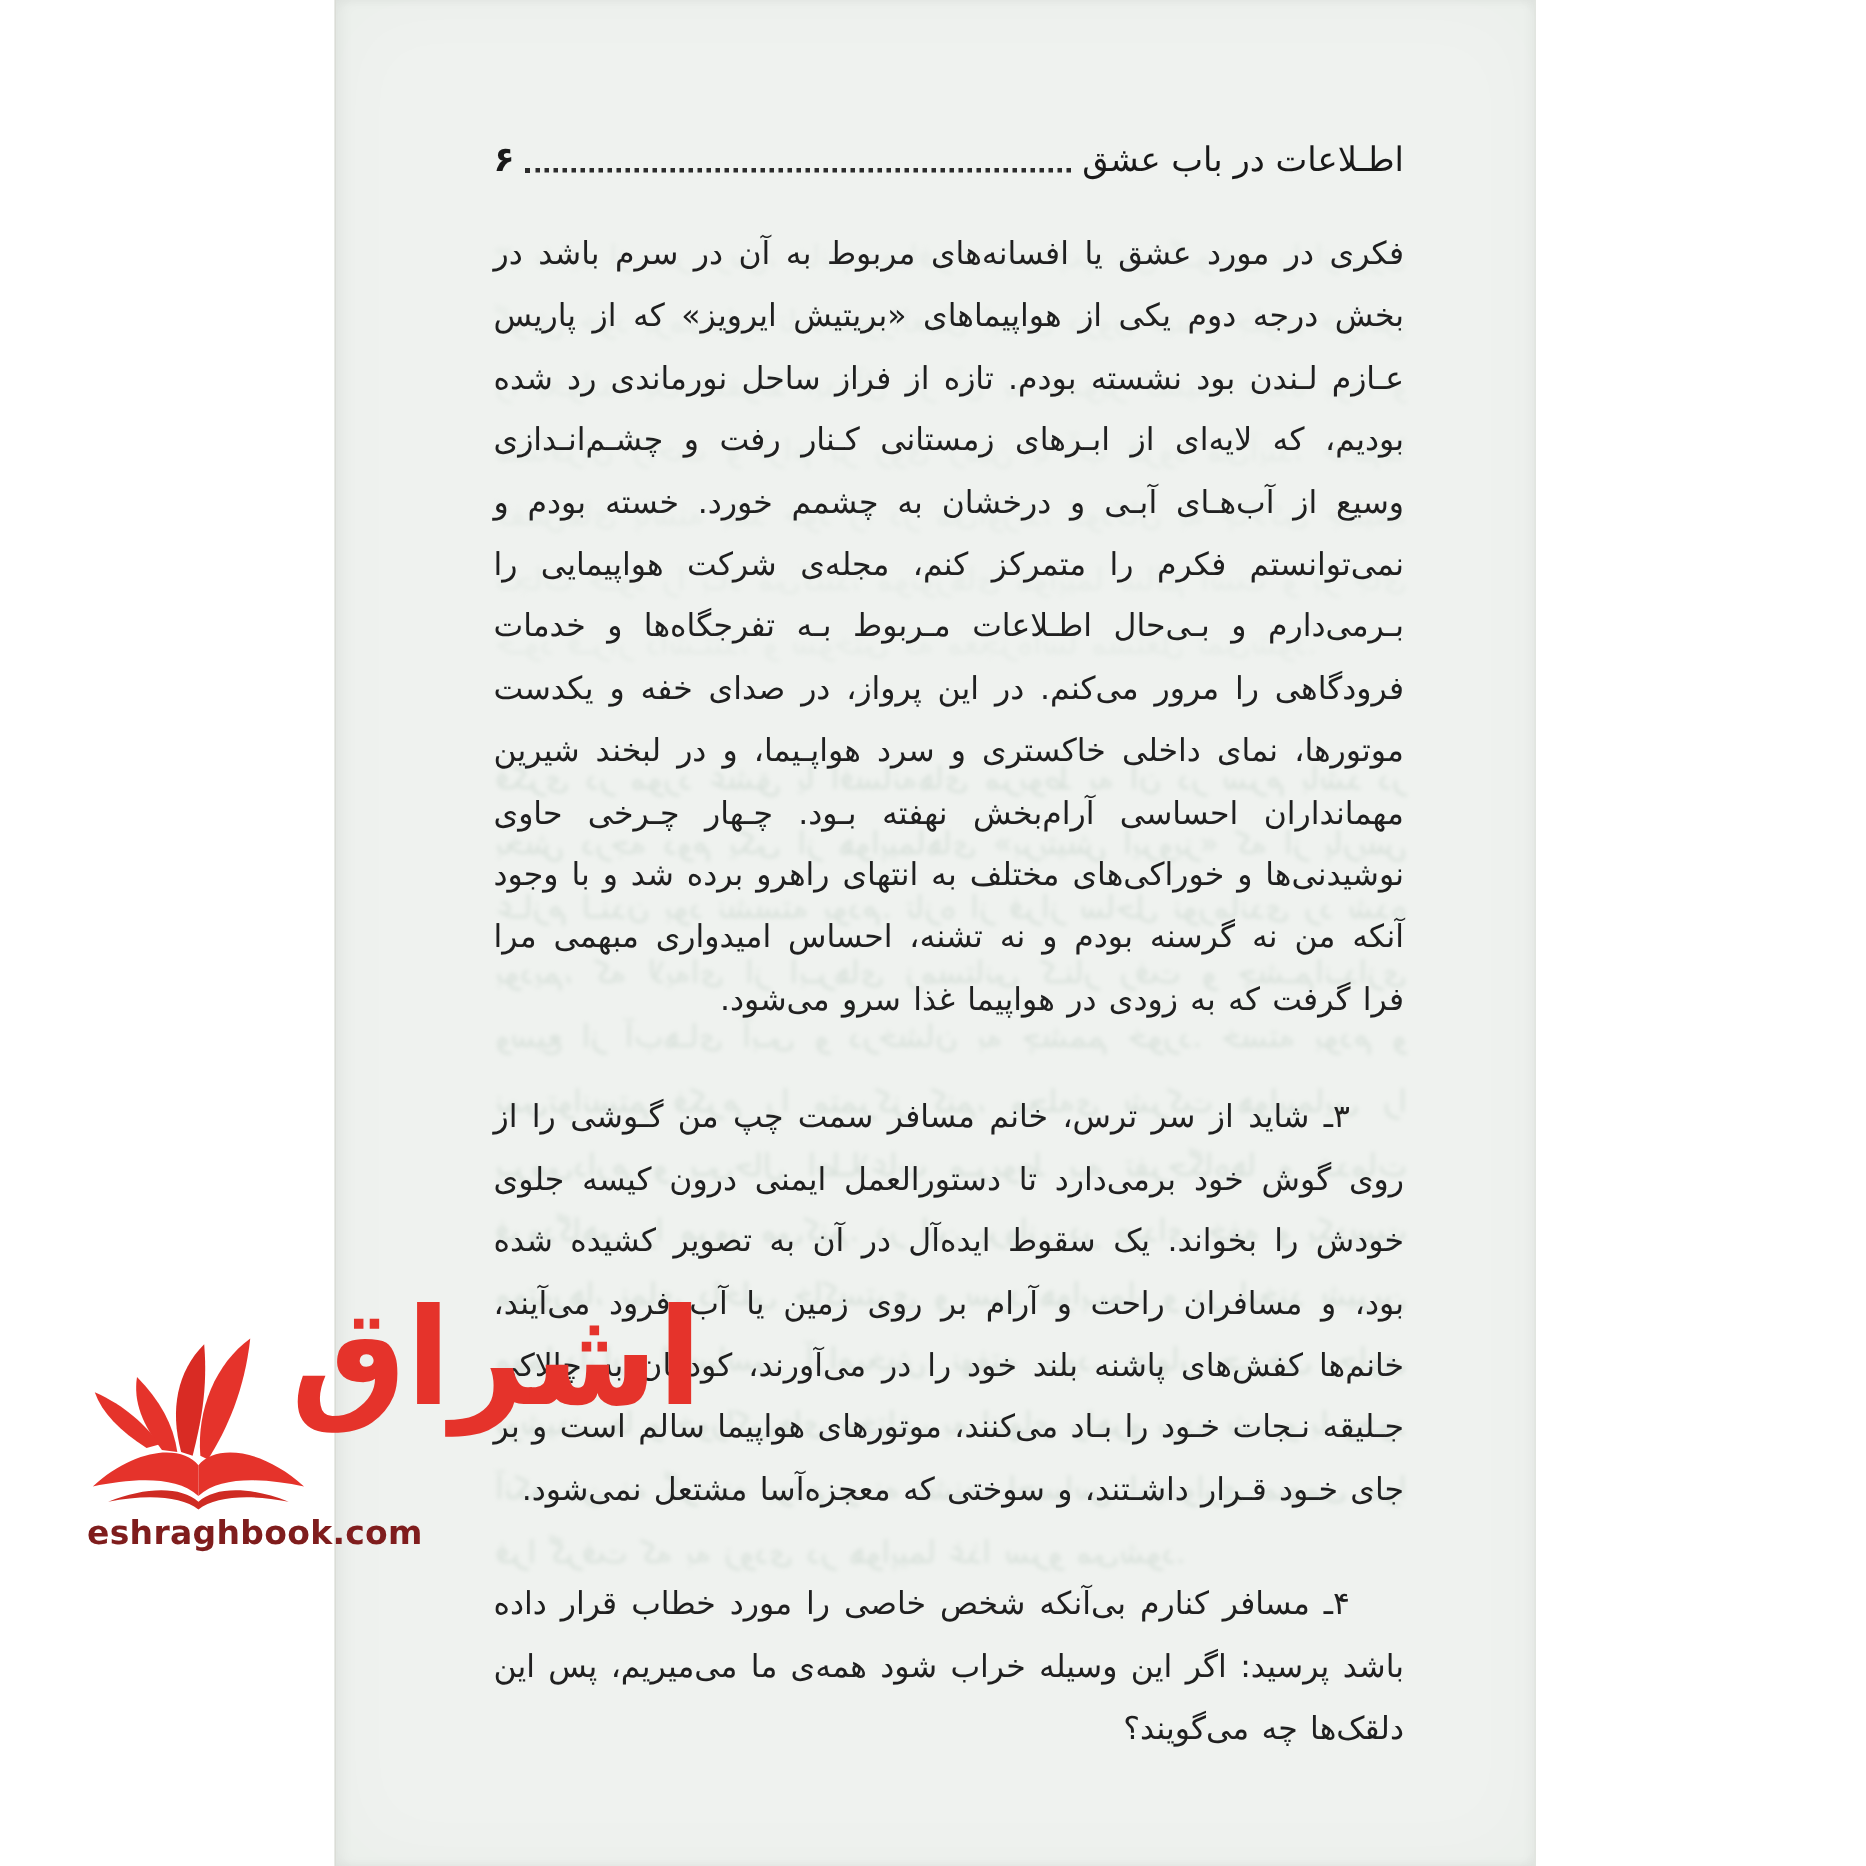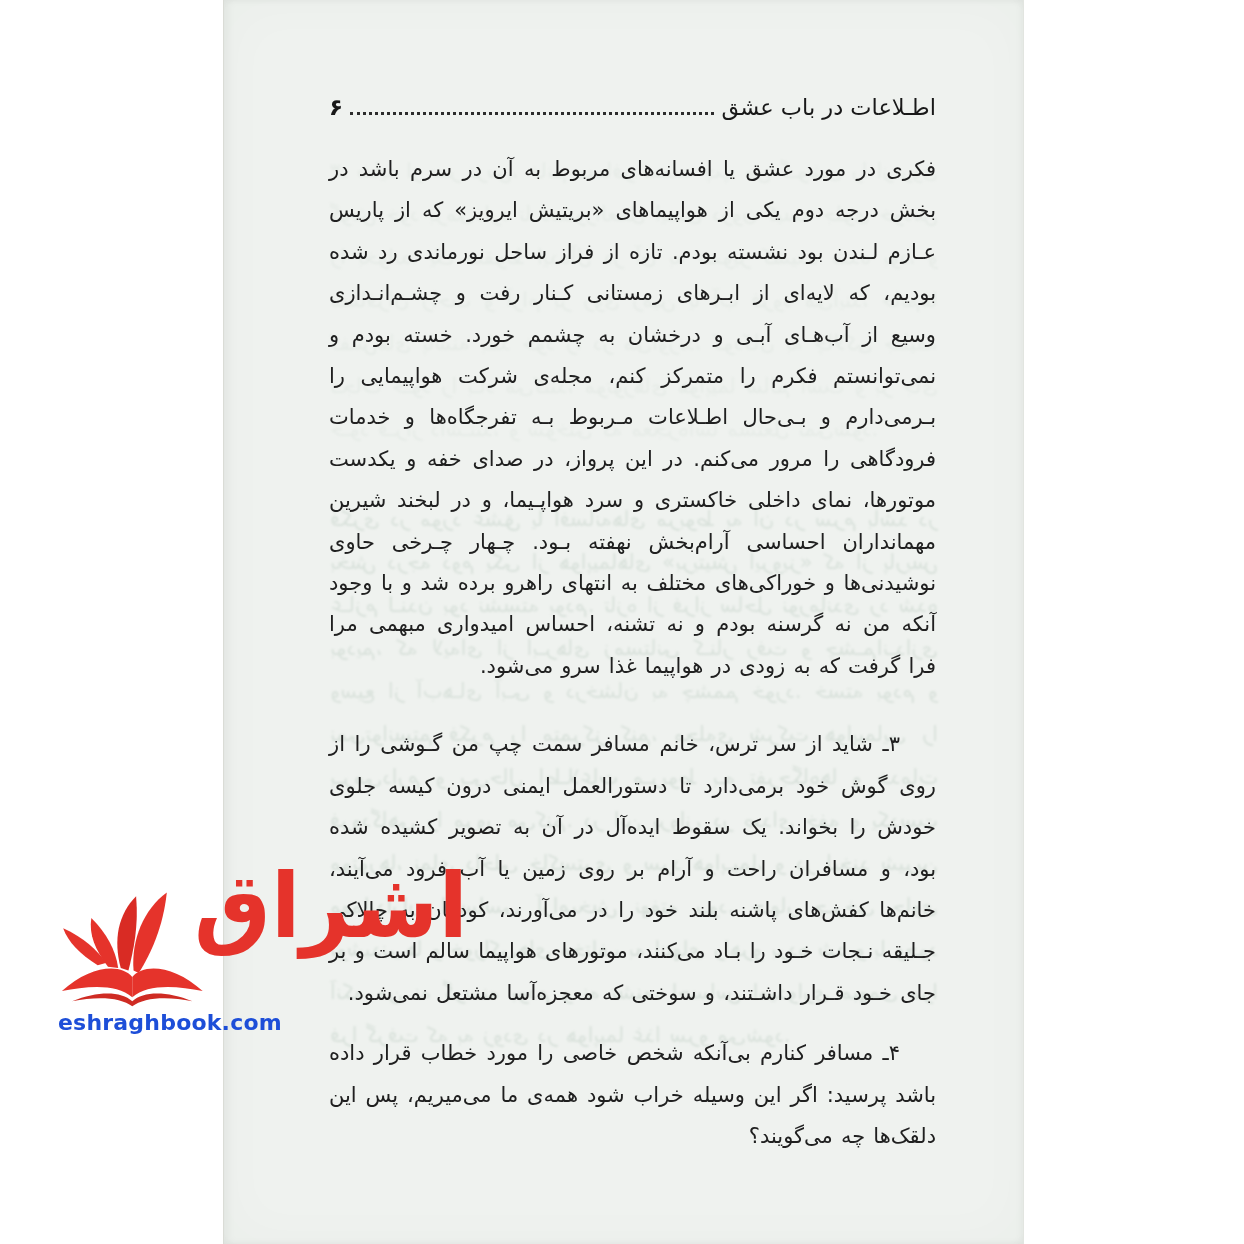--- a/index.html
+++ b/index.html
@@ -40,21 +40,21 @@
   p.bodytext{
     margin:0;
     font-size:21px;
     line-height:41.4px;
     text-align:justify;
     word-spacing:1.5px;
     color:#202020;
   }
   p.p1{margin-top:27px;}
   p.p3{margin-top:37px;text-indent:36px;}
-  p.p4{margin-top:19px;text-indent:36px;}
+  p.p4{margin-top:35px;text-indent:36px;}
   
   .ghost{
     position:absolute;
     direction:rtl;
     transform:scaleX(-1);
     color:#a8bcae;
     opacity:0.30;
     filter:blur(1.3px);
     font-size:21px;line-height:43px;
     text-align:justify;word-spacing:2px;
@@ -75,21 +75,21 @@
     font-size:86px;font-weight:bold;
     color:#e5332b;
     direction:rtl;
     letter-spacing:-2px;
     transform:scaleY(1.04);
     white-space:nowrap;
   }
   .wm-url{
     position:absolute;left:12px;top:128px;
     font-size:22px;font-weight:800;
-    color:#1d4ed8;letter-spacing:0.2px;
+    color:#7f1d1d;letter-spacing:0.2px;
     font-family:"DejaVu Sans",sans-serif;
   }
 </style>
 </head>
 <body>
 
 <div class="canvas">
 
   <div class="page"></div>
 

